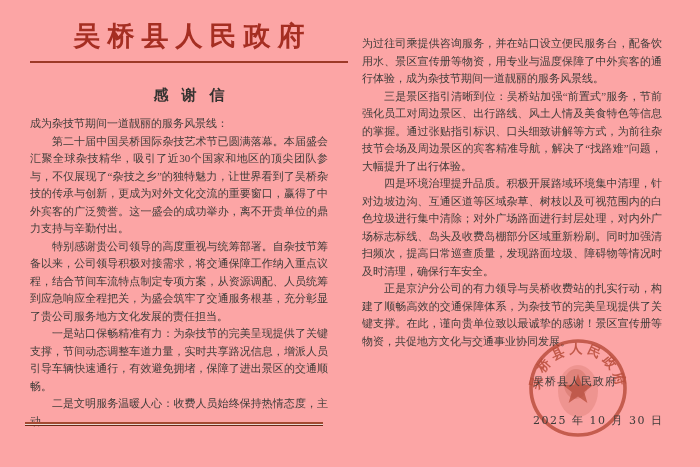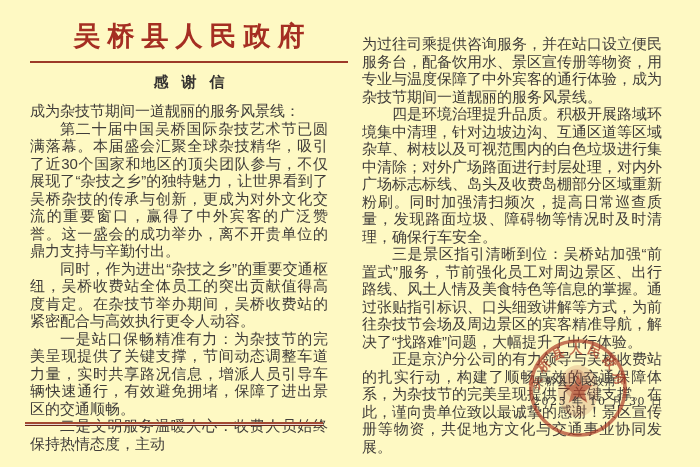--- a/index.html
+++ b/index.html
@@ -3,21 +3,21 @@
 <meta charset="utf-8">
 <style>
   * { margin: 0; padding: 0; box-sizing: border-box; }
   html, body { background: #ffffff; }
   body { font-family: "DejaVu Sans", "Liberation Sans", sans-serif; }
 
   .page {
     position: relative;
     width: 700px;
     height: 467px;
-    background: #fef9c3;
+    background: #fca5a5;
     overflow: hidden;
   }
 
   
   .left-col {
     position: absolute;
     left: 30px; top: 12px;
     width: 318px;
   }
   .gov-header {
@@ -30,38 +30,38 @@
     text-indent: 7px;
     margin-top: 6px;
     white-space: nowrap;
   }
   .header-rule {
     margin-top: 7px;
     height: 2px;
     background: #9c3a28;
   }
   .letter-title {
-    margin-top: 10px;
+    margin-top: 23px;
     text-align: center;
     font-family: "DejaVu Serif", "Liberation Serif", serif;
     font-weight: bold;
     font-size: 15px;
     letter-spacing: 13px;
     text-indent: 13px;
     color: #343230;
     white-space: nowrap;
   }
   .body-text {
     margin-top: 10px;
     width: 298px;
-    font-size: 15px;
+    font-size: 11px;
     line-height: 17.5px;
     color: #403d3a;
     text-align: justify;
-    font-family: Liberation Sans, sans-serif;
+    font-family: Liberation Serif, serif;
   }
   .para { text-align: justify; }
   .para.indent { text-indent: 2em; }
 
   
   .right-col {
     position: absolute;
     left: 362px; top: 35px;
     width: 300px;
   }
@@ -81,21 +81,21 @@
   
   .signature-block {
     position: absolute;
     left: 533px; top: 374px;
     font-family: "DejaVu Serif", "Liberation Serif", serif;
     font-size: 11px;
     color: #3d3a38;
     z-index: 2;
   }
   .signature-org { letter-spacing: 1px; }
-  .signature-date { margin-top: 5px; letter-spacing: 1.5px; }
+  .signature-date { margin-top: 24px; letter-spacing: 1.5px; }
 
   .seal {
     position: absolute;
     left: 526px; top: 336px;
     width: 104px; height: 104px;
     z-index: 1;
     opacity: 0.82;
     filter: blur(0.4px);
   }
 </style>
@@ -104,31 +104,31 @@
 
 <div class="page">
 
   <div class="left-col">
     <div class="gov-header">吴桥县人民政府</div>
     <div class="header-rule"></div>
     <div class="letter-title">感谢信</div>
     <div class="body-text">
         <p class="para">成为杂技节期间一道靓丽的服务风景线：</p>
         <p class="para indent">第二十届中国吴桥国际杂技艺术节已圆满落幕。本届盛会汇聚全球杂技精华，吸引了近30个国家和地区的顶尖团队参与，不仅展现了“杂技之乡”的独特魅力，让世界看到了吴桥杂技的传承与创新，更成为对外文化交流的重要窗口，赢得了中外宾客的广泛赞誉。这一盛会的成功举办，离不开贵单位的鼎力支持与辛勤付出。</p>
-        <p class="para indent">同时，作为进出“杂技之乡”的重要交通枢纽，吴桥收费站全体员工的突出贡献值得高度肯定。在杂技节举办期间，吴桥收费站的紧密配合与高效执行更令人动容。</p>
+        <p class="para indent">特别感谢贵公司领导的高度重视与统筹部署。自杂技节筹备以来，公司领导积极对接需求，将交通保障工作纳入重点议程，结合节间车流特点制定专项方案，从资源调配、人员统筹到应急响应全程把关，为盛会筑牢了交通服务根基，充分彰显了贵公司服务地方文化发展的责任担当。</p>
         <p class="para indent">一是站口保畅精准有力：为杂技节的完美呈现提供了关键支撑，节间动态调整车道力量，实时共享路况信息，增派人员引导车辆快速通行，有效避免拥堵，保障了进出景区的交通顺畅。</p>
         <p class="para indent">二是文明服务温暖人心：收费人员始终保持热情态度，主动</p>
       </div>
   </div>
 
   <div class="right-col">
     <div class="body-text">
         <p class="para">为过往司乘提供咨询服务，并在站口设立便民服务台，配备饮用水、景区宣传册等物资，用专业与温度保障了中外宾客的通行体验，成为杂技节期间一道靓丽的服务风景线。</p>
+        <p class="para indent">三是景区指引清晰到位：吴桥站加强“前置式”服务，节前强化员工对周边景区、出行路线、风土人情及美食特色等信息的掌握。通过张贴指引标识、口头细致讲解等方式，为前往杂技节会场及周边景区的宾客精准导航，解决了“找路难”问题，大幅提升了出行体验。</p>
         <p class="para indent">四是环境治理提升品质。积极开展路域环境集中清理，针对边坡边沟、互通区道等区域杂草、树枝以及可视范围内的白色垃圾进行集中清除；对外广场路面进行封层处理，对内外广场标志标线、岛头及收费岛棚部分区域重新粉刷。同时加强清扫频次，提高日常巡查质量，发现路面垃圾、障碍物等情况时及时清理，确保行车安全。</p>
-        <p class="para indent">三是景区指引清晰到位：吴桥站加强“前置式”服务，节前强化员工对周边景区、出行路线、风土人情及美食特色等信息的掌握。通过张贴指引标识、口头细致讲解等方式，为前往杂技节会场及周边景区的宾客精准导航，解决了“找路难”问题，大幅提升了出行体验。</p>
         <p class="para indent">正是京沪分公司的有力领导与吴桥收费站的扎实行动，构建了顺畅高效的交通保障体系，为杂技节的完美呈现提供了关键支撑。在此，谨向贵单位致以最诚挚的感谢！景区宣传册等物资，共促地方文化与交通事业协同发展。</p>
       </div>
   </div>
 
   <div class="signature-block">
     <div class="signature-org">吴桥县人民政府</div>
     <div class="signature-date">2025 年 10 月 30 日</div>
   </div>
 
   <svg class="seal" viewBox="0 0 104 104">

